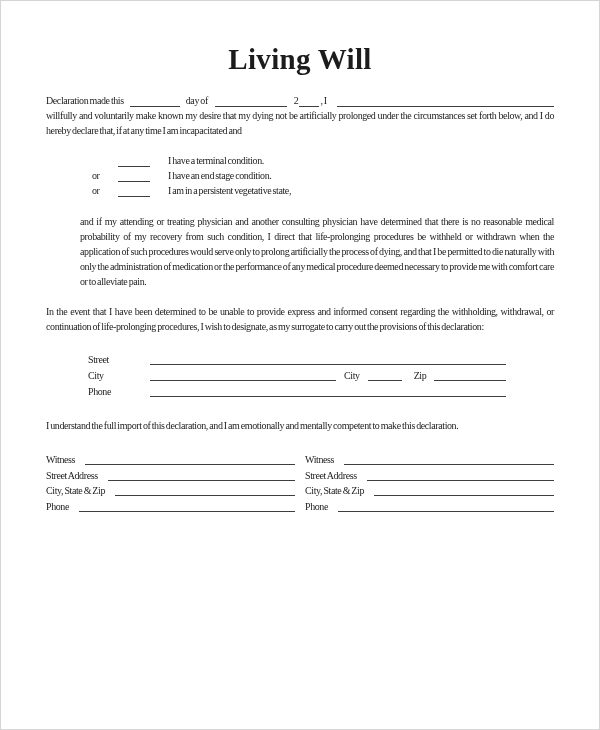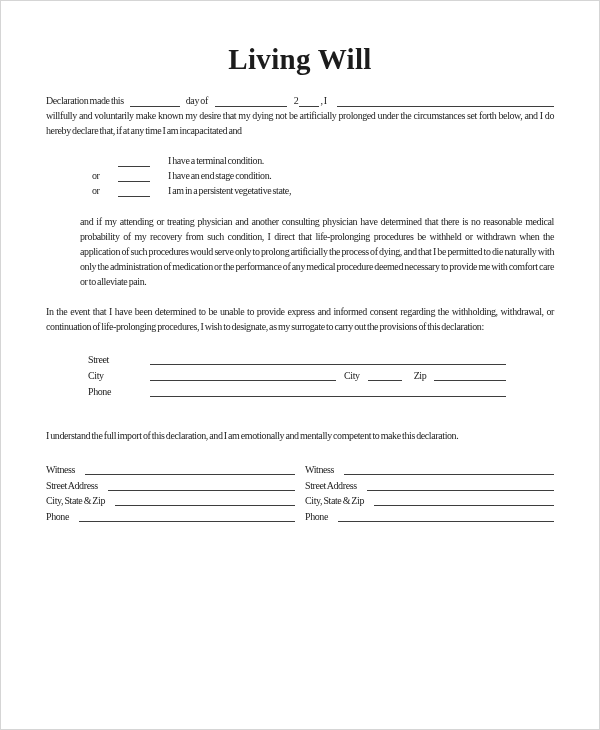--- a/index.html
+++ b/index.html
@@ -9,21 +9,21 @@
     font-family: "Liberation Serif", serif; color: #1c1c1c;
     padding: 0 45px; overflow: hidden;
   }
   .title {
     font-size: 29px; line-height: 34px; font-weight: bold;
     text-align: center; margin: 41px 0 0; letter-spacing: 0.3px;
   }
   .body-text { font-size: 10px; letter-spacing: -0.4px; word-spacing: -0.8px; line-height: 15px; }
   .para { text-align: justify; margin: 15px 0 0; }
   .mt0 { margin-top: 0; }
-  .mt13 { margin-top: 28px; }
+  .mt13 { margin-top: 18px; }
   .mt16 { margin-top: 16px; margin-left: 34px; }
 
   .blank { display: inline-block; border-bottom: 1.5px solid #3e3e3e; }
 
   
   .intro-line { display: flex; align-items: baseline; margin-top: 17px; white-space: nowrap; }
   .intro-line .blank { transform: translateY(3px); }
   .b-day { width: 50px; margin: 0 6px; flex: none; }
   .b-month { width: 72px; margin: 0 7px; flex: none; }
   .b-year { width: 20px; margin: 0 1px; flex: none; }

